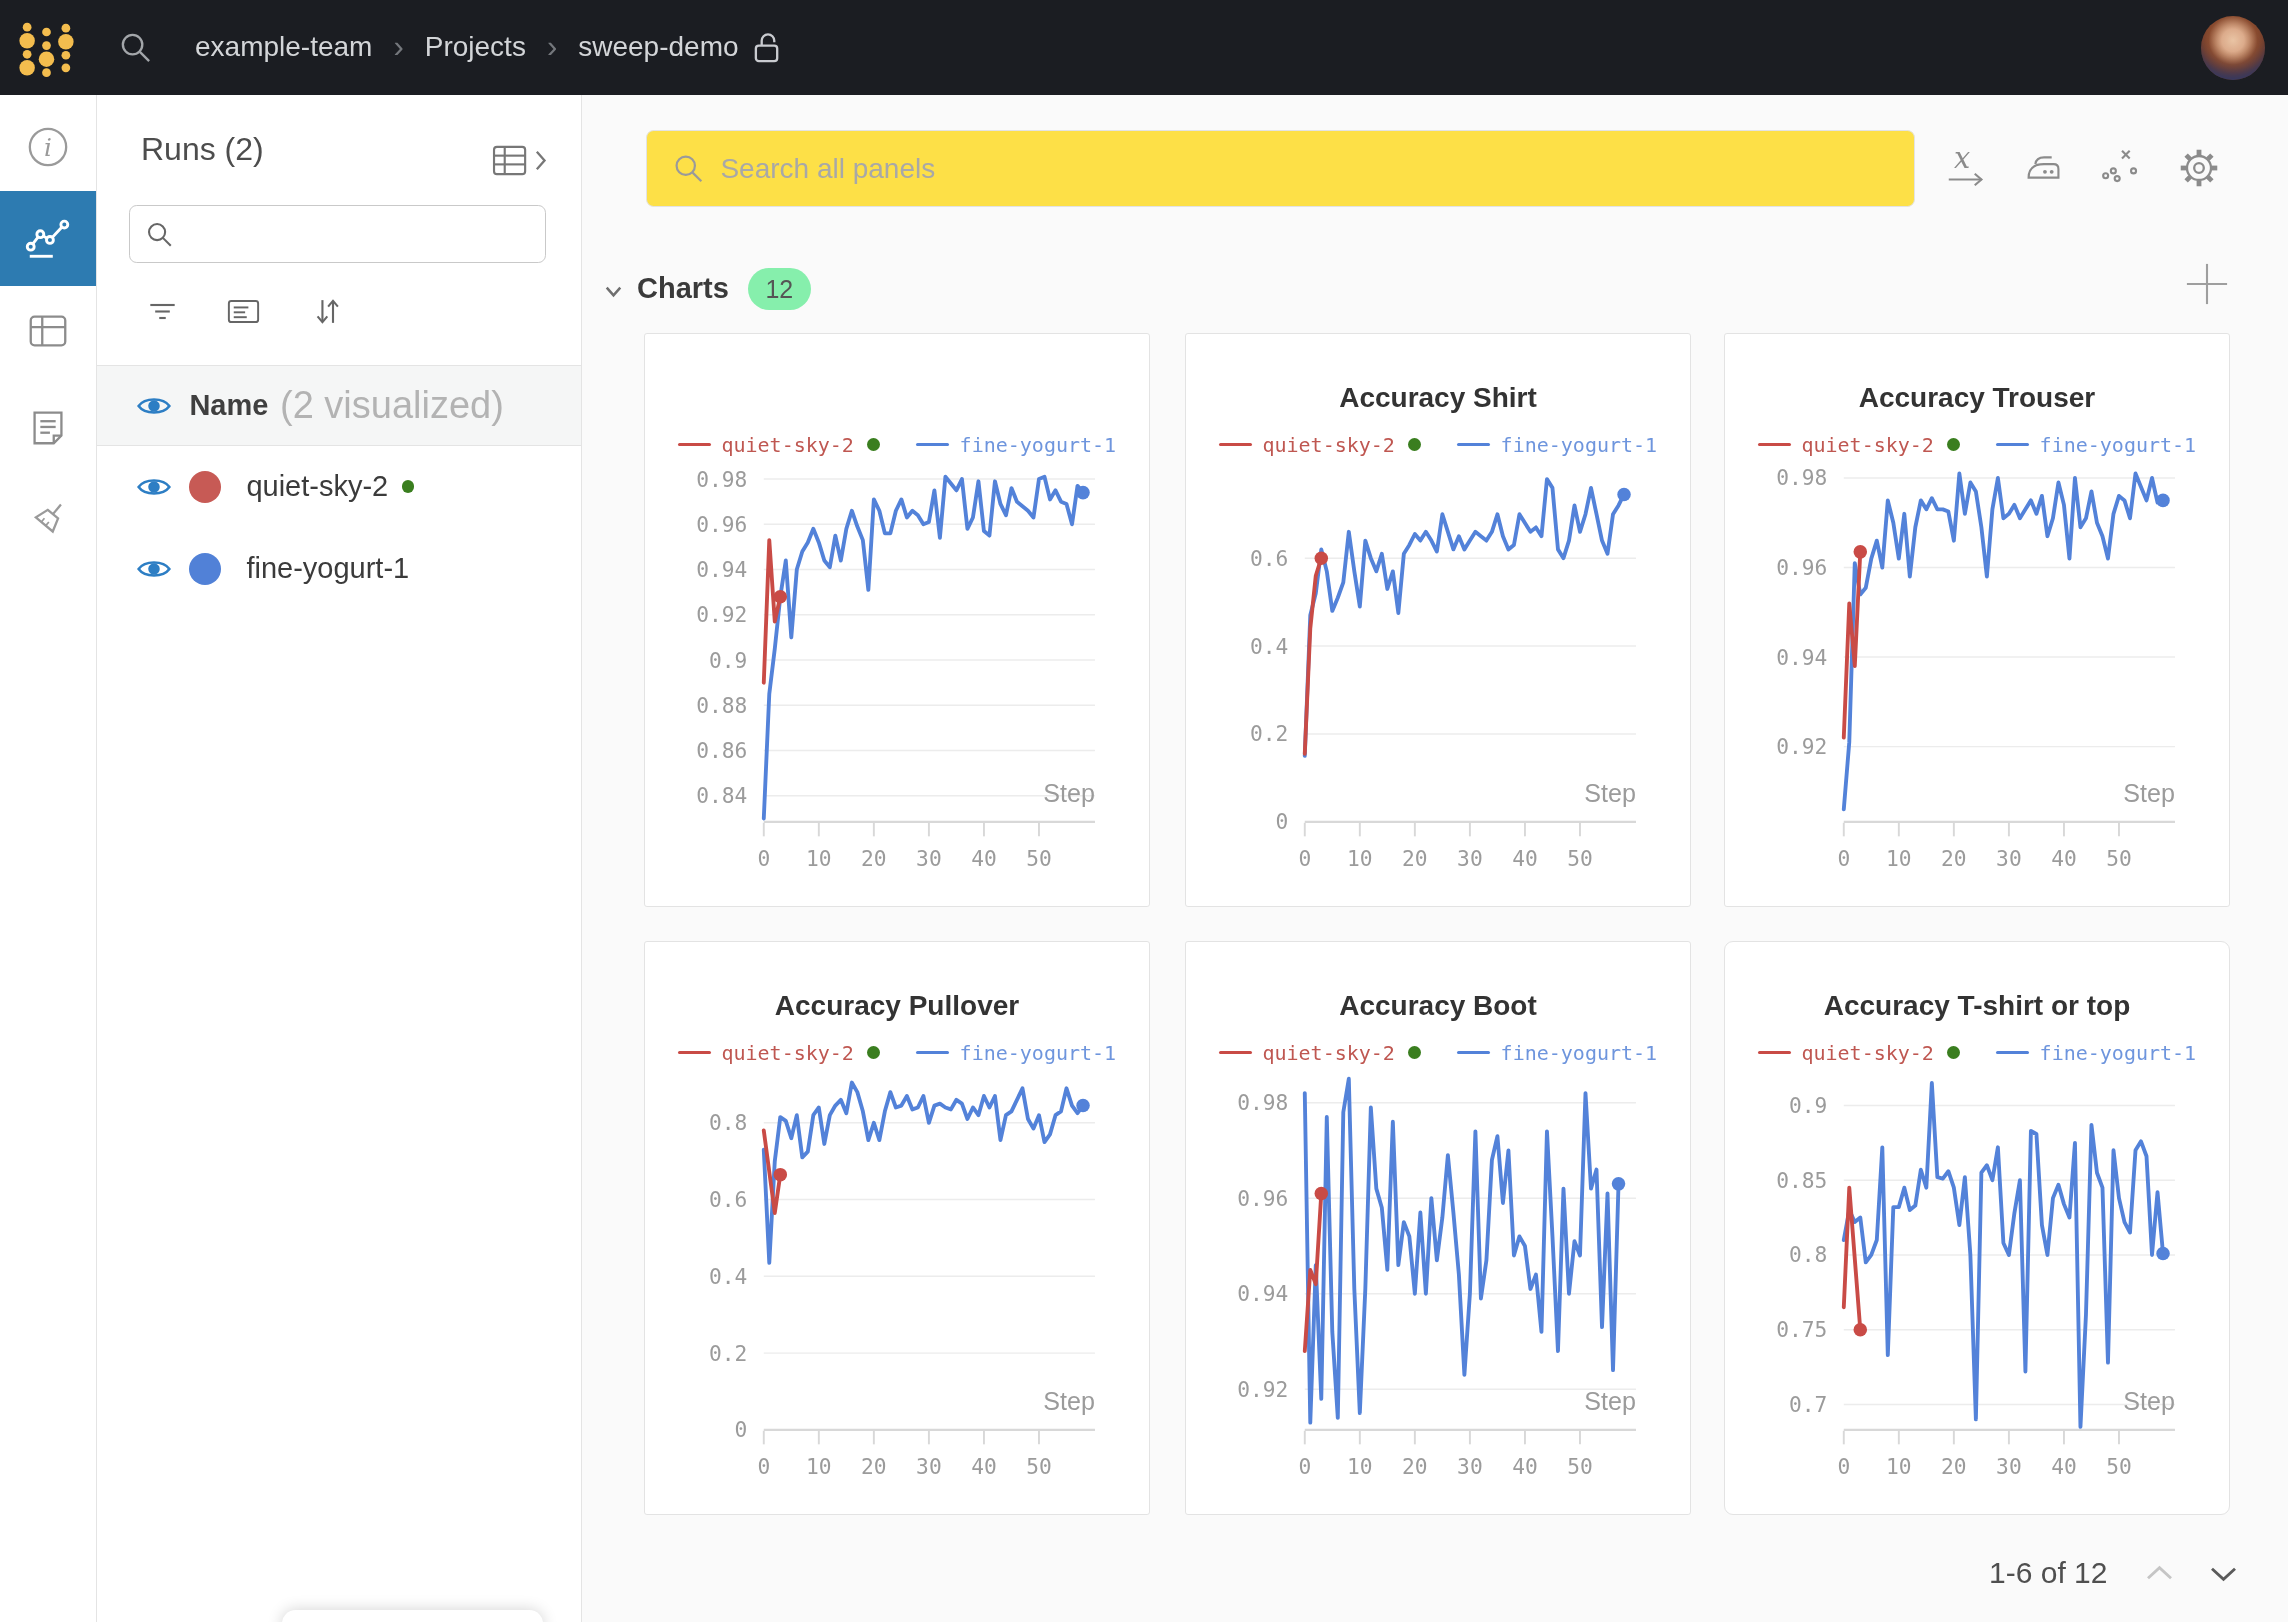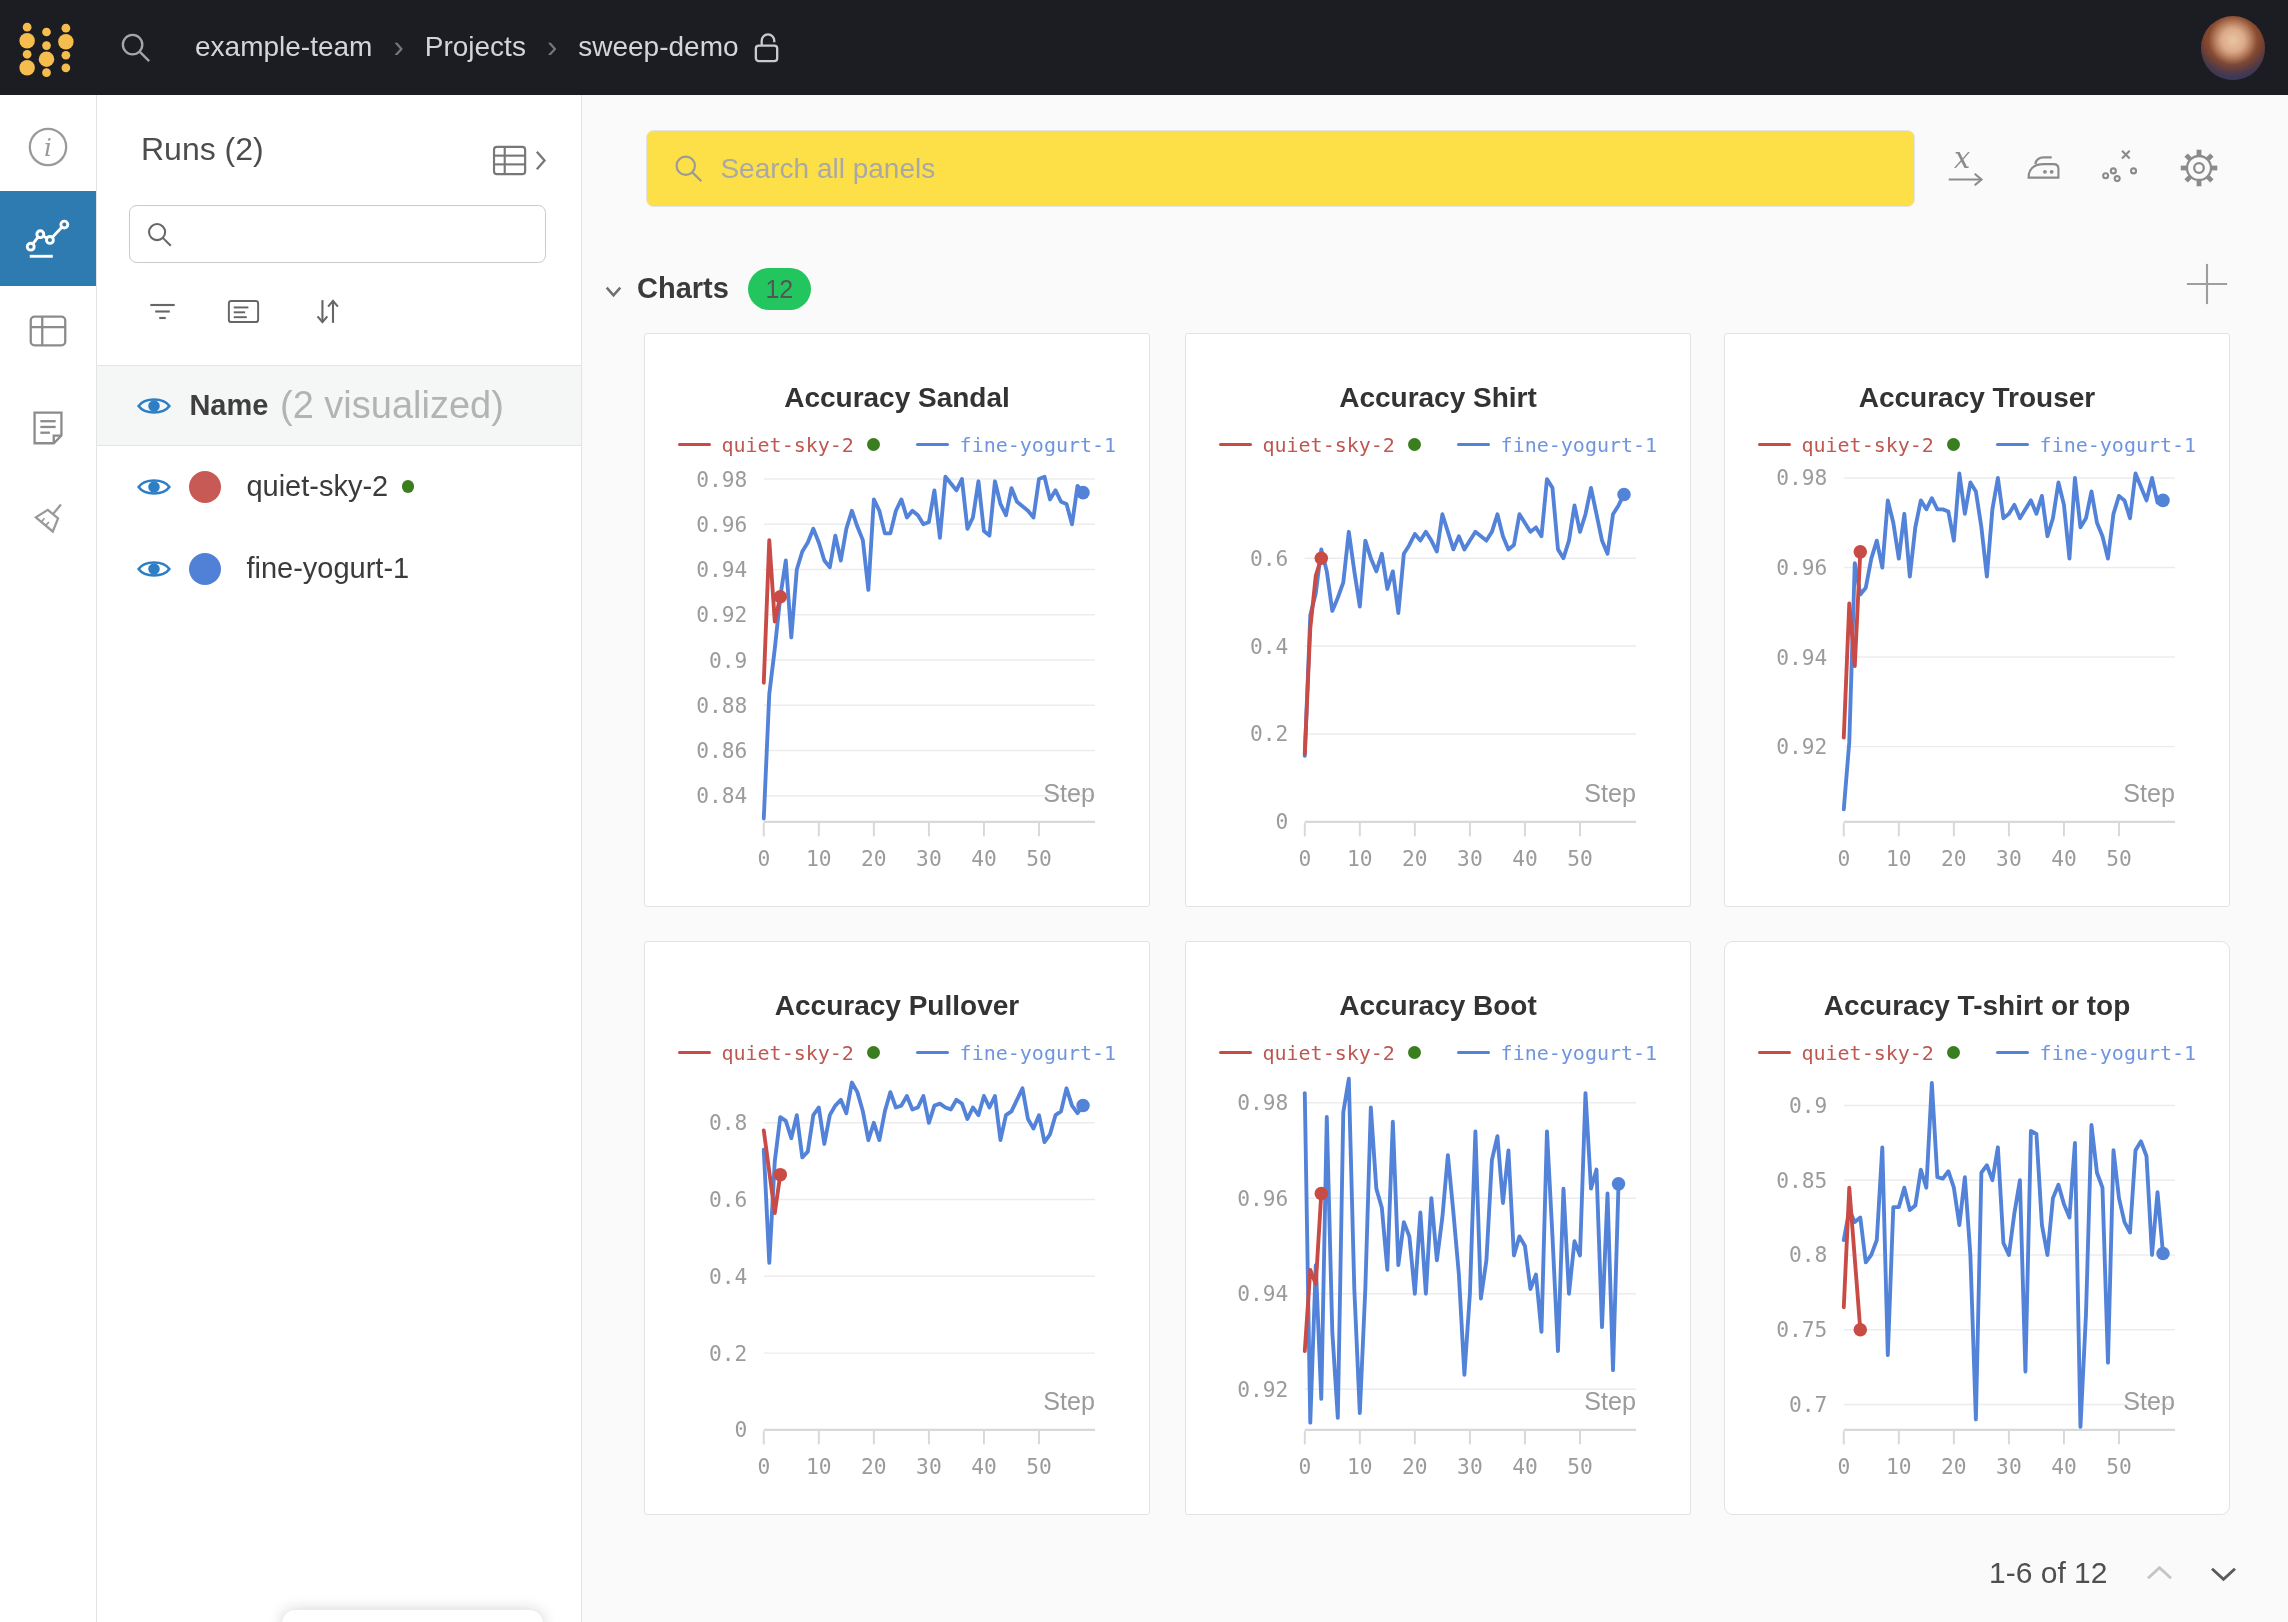--- a/index.html
+++ b/index.html
@@ -42,21 +42,21 @@
 .status-dot { width:12.6px; height:12.6px; border-radius:50%; margin-left:13.5px; }
 
 
 .main-search { position:absolute; left:646px; top:130px; width:1269px; height:77px; background:#fde047; border:1px solid #e3e3e3; border-radius:7.7px; display:flex; align-items:center; padding-left:25px; }
 .main-search input { border:none; outline:none; font-size:28px; color:#444; margin-left:15.4px; width:1062px; background:transparent; }
 .main-search input::placeholder { color:#a8a8a8; }
 .side-search input::placeholder { color:#aaa; }
 .tool-icon { position:absolute; width:50px; height:50px; top:143px; cursor:pointer; }
 .sec-chevron { position:absolute; left:599px; top:277px; cursor:pointer; }
 .sec-title { position:absolute; left:637px; top:272px; font-size:29px; font-weight:700; color:#3a3a3a;text-align:right; }
-.sec-badge { position:absolute; left:748px; top:268px; height:42px; padding:0 17.4px; background:#22c55e; border-radius:21px; font-size:25px; color:#555; display:flex; align-items:center; justify-content:center; }
+.sec-badge { position:absolute; left:748px; top:268px; height:42px; padding:0 17.4px; background:#86efac; border-radius:21px; font-size:25px; color:#555; display:flex; align-items:center; justify-content:center; }
 .add-panel { position:absolute; left:2185px; top:262px; width:44px; height:44px; cursor:pointer; }
 
 
 .panel { position:absolute; width:506px; height:574px; background:#fff; border:1.9px solid #e3e3e3; border-radius:2.9px; cursor:pointer; }
 .chart-title { position:absolute; top:48px; left:0; right:0; text-align:center; font-size:28px; font-weight:700; color:#333; }
 .legend { position:absolute; top:94px; left:0; right:0; display:flex; align-items:center; justify-content:center; height:33px; }
 .leg-dash { width:33px; height:3.9px; border-radius:1.9px; }
 .leg-name { font-family:"DejaVu Sans Mono", monospace; font-size:20px; margin-left:10.6px; }
 .leg-status { width:13.5px; height:13.5px; border-radius:50%; margin-left:12.6px; }
 .leg-gap { width:36px; }
@@ -291,21 +291,20 @@
 <div class="sec-badge">12</div>
 <div class="add-panel">
   <svg width="44" height="44" viewBox="0 0 46 46" stroke="#9e9e9e" stroke-width="2.2">
     <line x1="23" y1="2" x2="23" y2="44"></line>
       <line x1="2" y1="23" x2="44" y2="23"></line>
   </svg>
 </div>
 
 <div id="charts-grid">
     <div class="panel" style="left: 644px; top: 333px;">
-      <div class="chart-title">Accuracy Sandal</div>
       <div class="legend">
         <span class="leg-dash" style="background: rgb(201, 75, 70);"></span>
         <span class="leg-name" style="color: rgb(191, 87, 81);">quiet-sky-2</span>
         <span class="leg-status" style="background: rgb(58, 126, 31);"></span>
         <span class="leg-gap"></span>
         <span class="leg-dash" style="background: rgb(83, 130, 217);"></span>
         <span class="leg-name" style="color: rgb(110, 149, 221);">fine-yogurt-1</span>
       </div>
       <svg width="506" height="574" viewBox="0 0 524 594" class="plot">
         <line x1="123" y1="478.05256491450297" x2="466" y2="478.05256491450297" stroke="#ececec" stroke-width="1.5"></line>

